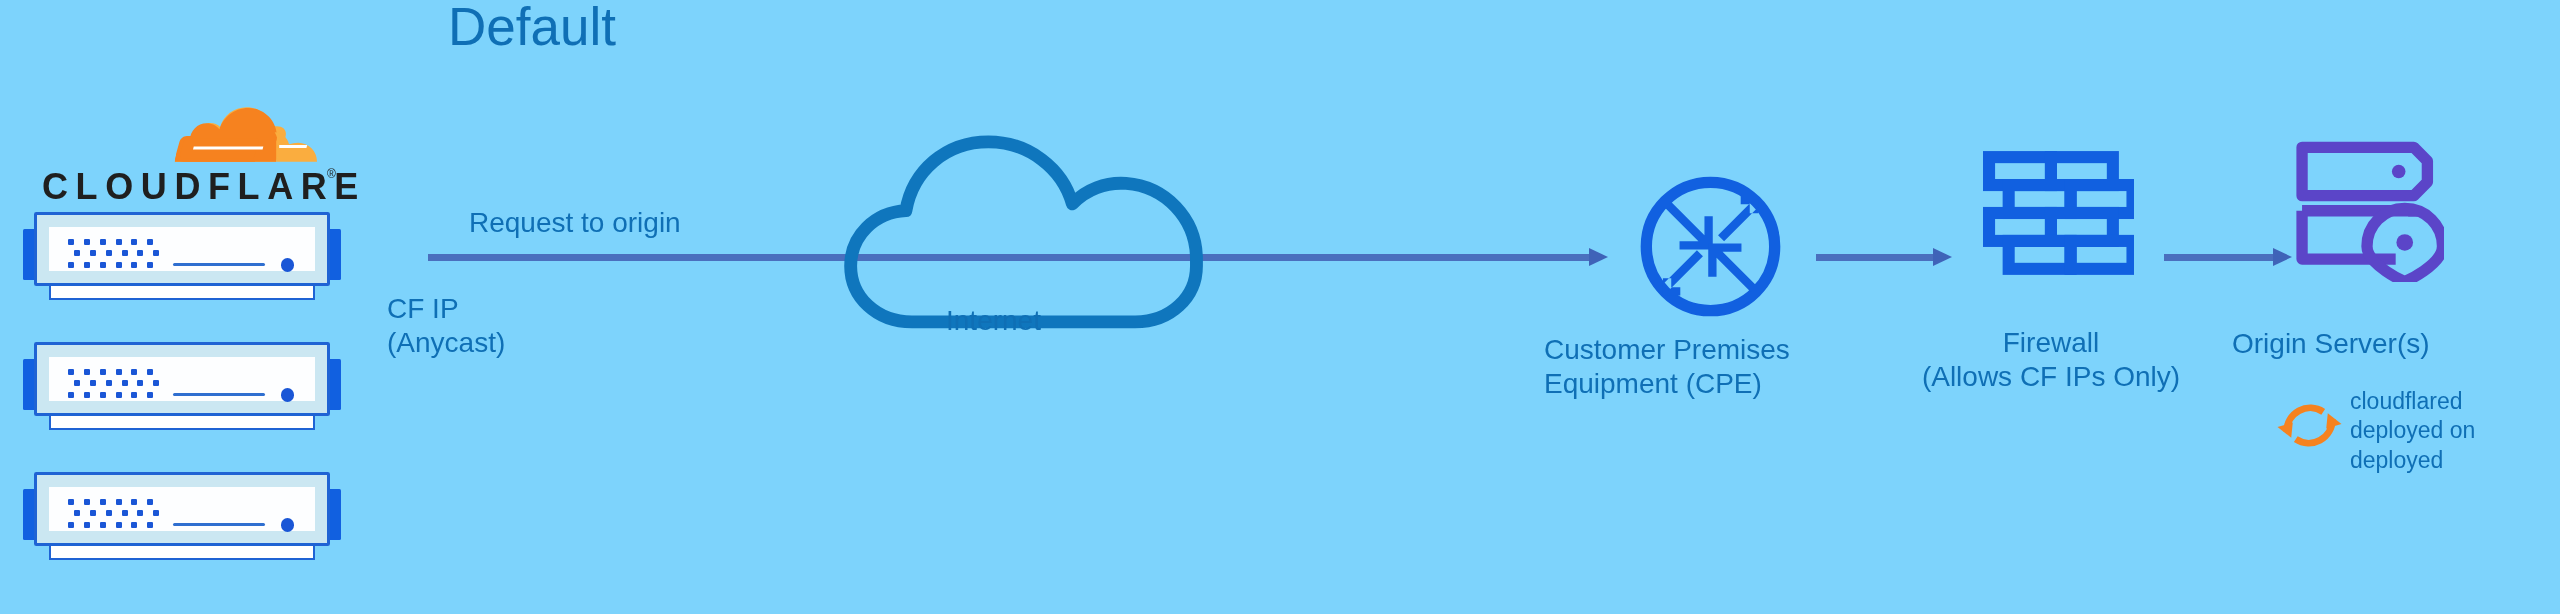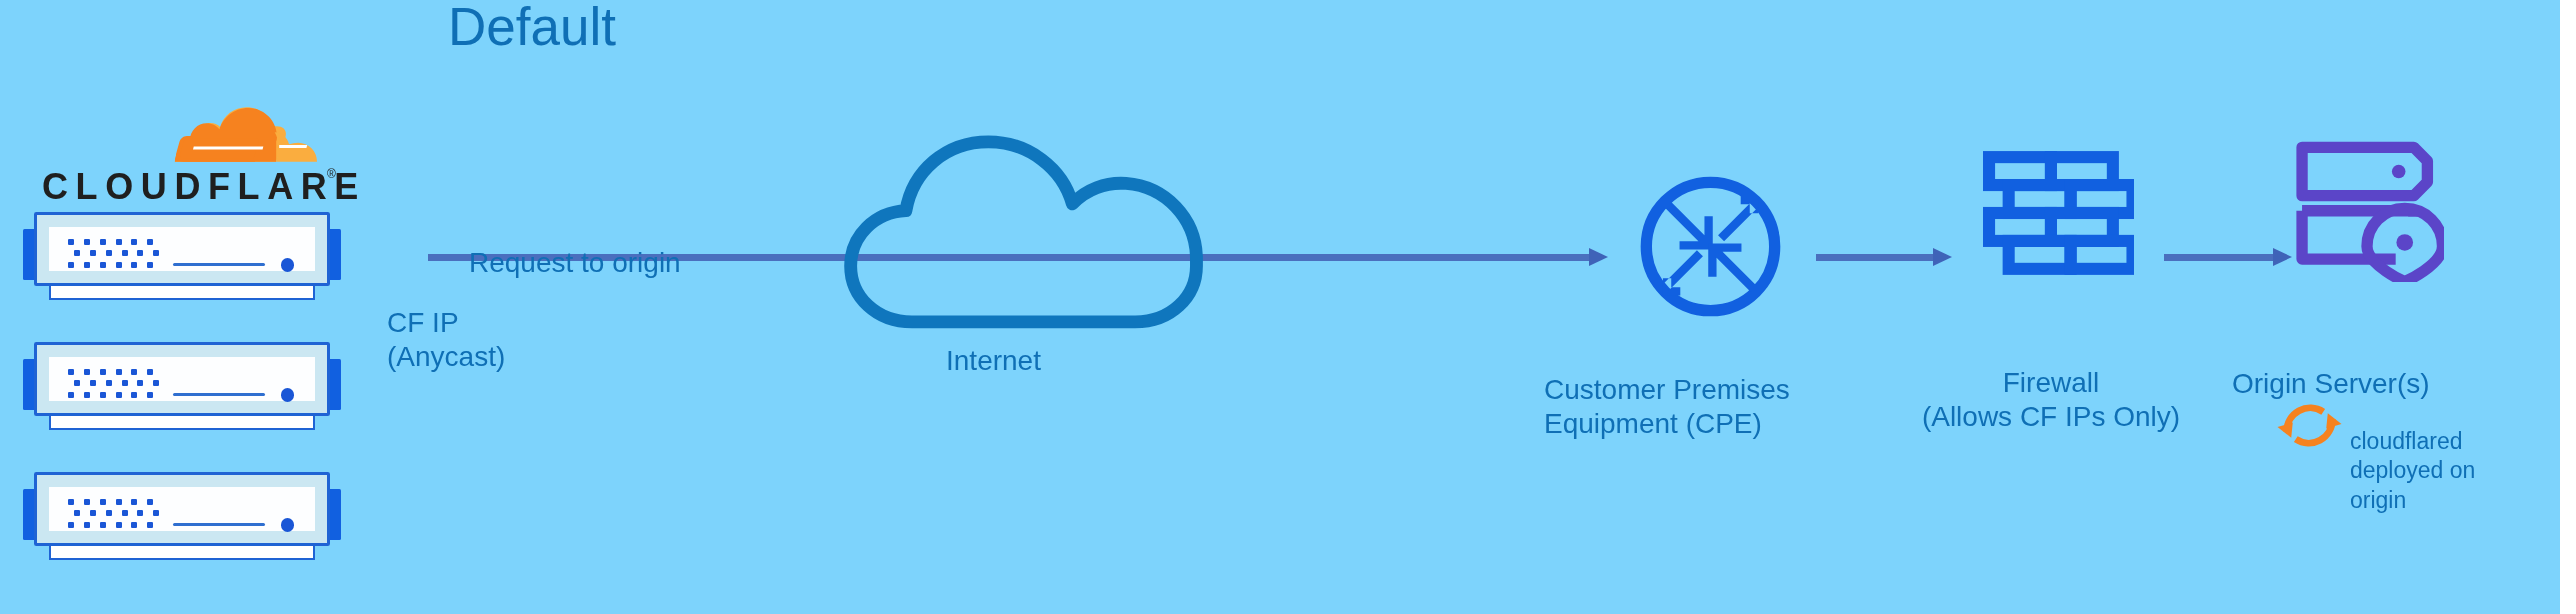--- a/index.html
+++ b/index.html
@@ -124,26 +124,25 @@
     border-radius: 50%;
     background: #1a56d6;
   }
 
   
   .label {
     color: #0f6fb5;
     font-size: 28px;
     line-height: 1.22;
     white-space: nowrap;
-    margin-top: 40px;
   }
   .label.center { text-align: center; }
 
   #label-request { left: 469px; top: 206px; }
-  #label-cfip    { left: 387px; top: 266px; }
+  #label-cfip    { left: 387px; top: 292px; }
 
   #label-internet {
     left: 946px; top: 304px;
     font-size: 28px;
   }
 
   #label-cpe   { left: 1544px; top: 333px; text-align: left; width: 318px; }
   #label-fw    { left: 1892px; top: 326px; text-align: center; width: 318px; }
   #label-origin{ left: 2232px; top: 327px; text-align: center; }
   #label-cloudflared {
@@ -413,17 +412,17 @@
     <svg width="67" height="67" viewBox="0 0 88 88">
       <path d="M14 52 A31 31 0 0 1 62 26" fill="none" stroke="#f6821f" stroke-width="9" stroke-linecap="butt"></path>
       <path d="M74 36 A31 31 0 0 1 26 62" fill="none" stroke="#f6821f" stroke-width="9" stroke-linecap="butt"></path>
       <path d="M2 46 L22 40 L20 60 Z" fill="#f6821f"></path>
       <path d="M86 42 L66 48 L68 28 Z" fill="#f6821f"></path>
     </svg>
   </div>
   <div class="abs label" id="label-cloudflared">
     <div>cloudflared</div>
     <div>deployed on</div>
-    <div>origin</div>
+    <div>deployed</div>
   </div>
 
 </div>
 
 
 </body></html>

